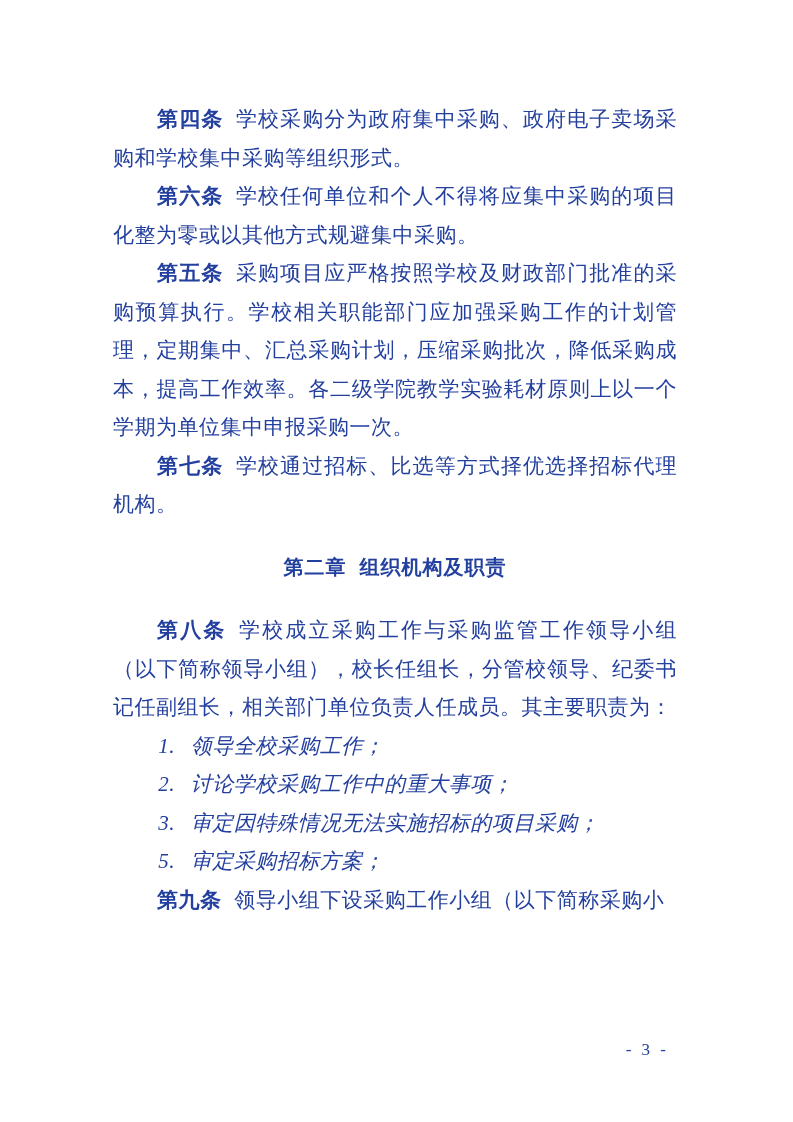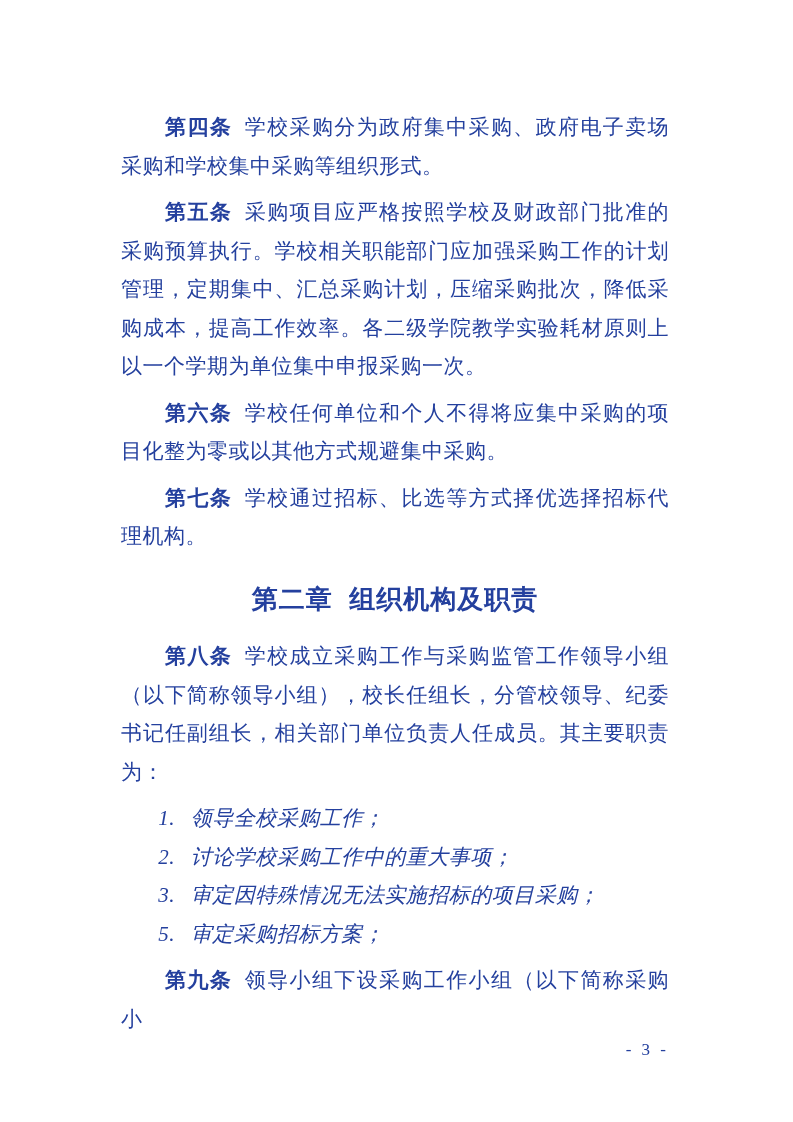--- a/index.html
+++ b/index.html
@@ -19,32 +19,32 @@
     left: 113px;
     top: 100px;
     width: 564px;
     color: #24409e;
     font-size: 21px;
     line-height: 38.5px;
     letter-spacing: 0.5px;
     text-align: justify;
   }
   p.article {
-    margin: 8px;
+    margin: 0;
     text-indent: 2.1em;
   }
   .lead {
     font-weight: bold;
     font-family: "Liberation Sans", "DejaVu Sans", sans-serif;
     margin-right: 0.6em;
   }
   h2.chapter-heading {
-    margin: 24px 0 19px 0;
+    margin: 24px 0 25px 0;
     text-align: center;
-    font-size: 26px;
+    font-size: 20px;
     font-weight: bold;
     font-family: "Liberation Sans", "DejaVu Sans", sans-serif;
     letter-spacing: 1px;
     white-space: pre-wrap;
     text-indent: 0;
   }
   p.duty {
     margin: 0;
     padding-left: 2.15em;
     text-indent: 0;
@@ -66,25 +66,25 @@
 </head>
 <body>
 
 <div class="page">
 
   <p class="article">
     <span class="lead">第四条</span><span>学校采购分为政府集中采购、政府电子卖场采购和学校集中采购等组织形式。</span>
   </p>
 
   <p class="article">
-    <span class="lead">第五条</span><span>采购项目应严格按照学校及财政部门批准的采购预算执行。学校相关职能部门应加强采购工作的计划管理，定期集中、汇总采购计划，压缩采购批次，降低采购成本，提高工作效率。各二级学院教学实验耗材原则上以一个学期为单位集中申报采购一次。</span>
+    <span class="lead">第六条</span><span>学校任何单位和个人不得将应集中采购的项目化整为零或以其他方式规避集中采购。</span>
   </p>
 
   <p class="article">
-    <span class="lead">第六条</span><span>学校任何单位和个人不得将应集中采购的项目化整为零或以其他方式规避集中采购。</span>
+    <span class="lead">第五条</span><span>采购项目应严格按照学校及财政部门批准的采购预算执行。学校相关职能部门应加强采购工作的计划管理，定期集中、汇总采购计划，压缩采购批次，降低采购成本，提高工作效率。各二级学院教学实验耗材原则上以一个学期为单位集中申报采购一次。</span>
   </p>
 
   <p class="article">
     <span class="lead">第七条</span><span>学校通过招标、比选等方式择优选择招标代理机构。</span>
   </p>
 
   <h2 class="chapter-heading">第二章  组织机构及职责</h2>
 
   <p class="article">
     <span class="lead">第八条</span><span>学校成立采购工作与采购监管工作领导小组（以下简称领导小组），校长任组长，分管校领导、纪委书记任副组长，相关部门单位负责人任成员。其主要职责为：</span>

